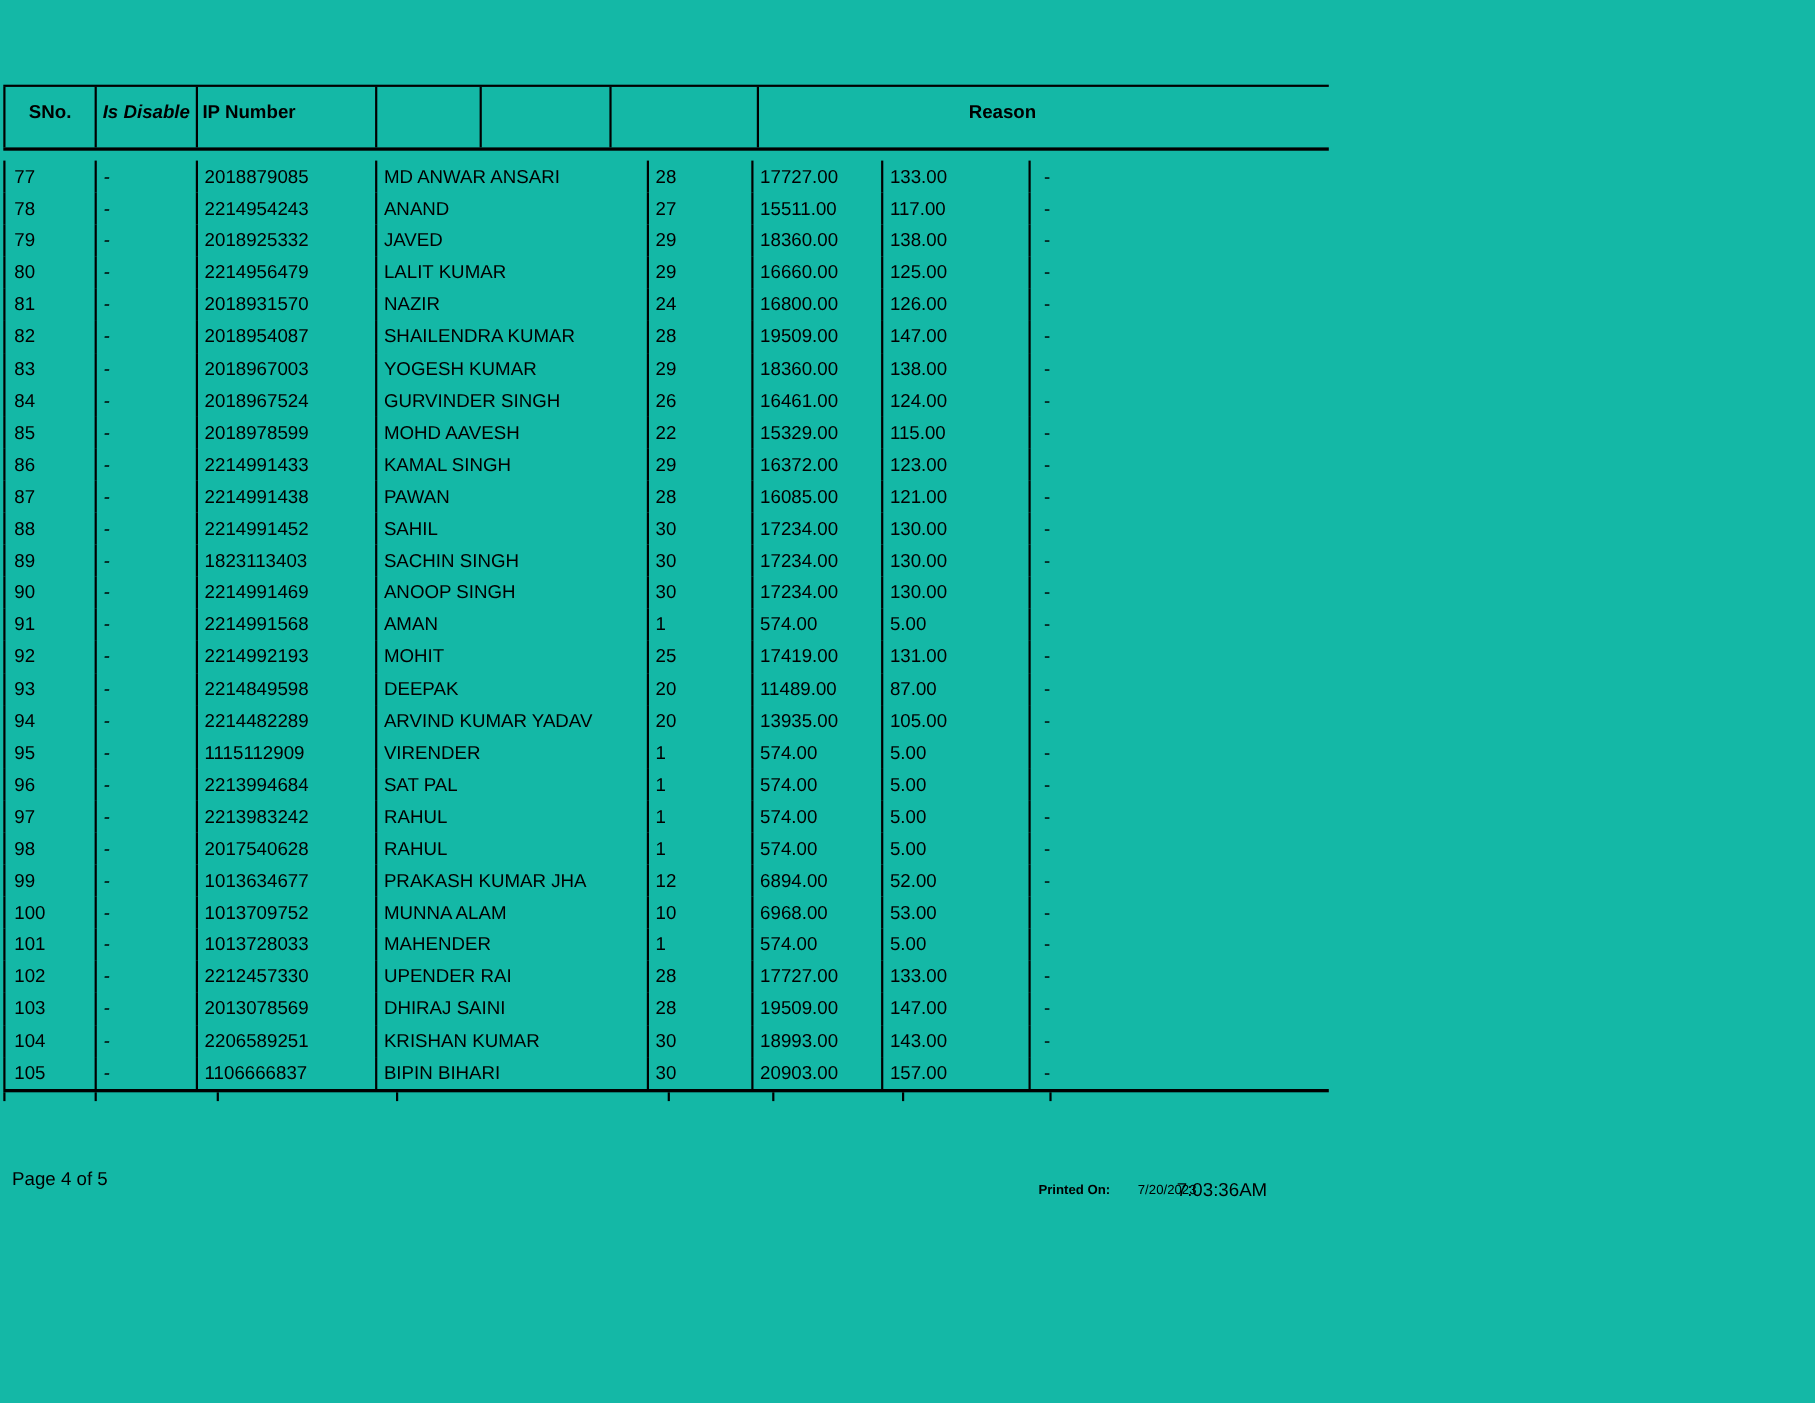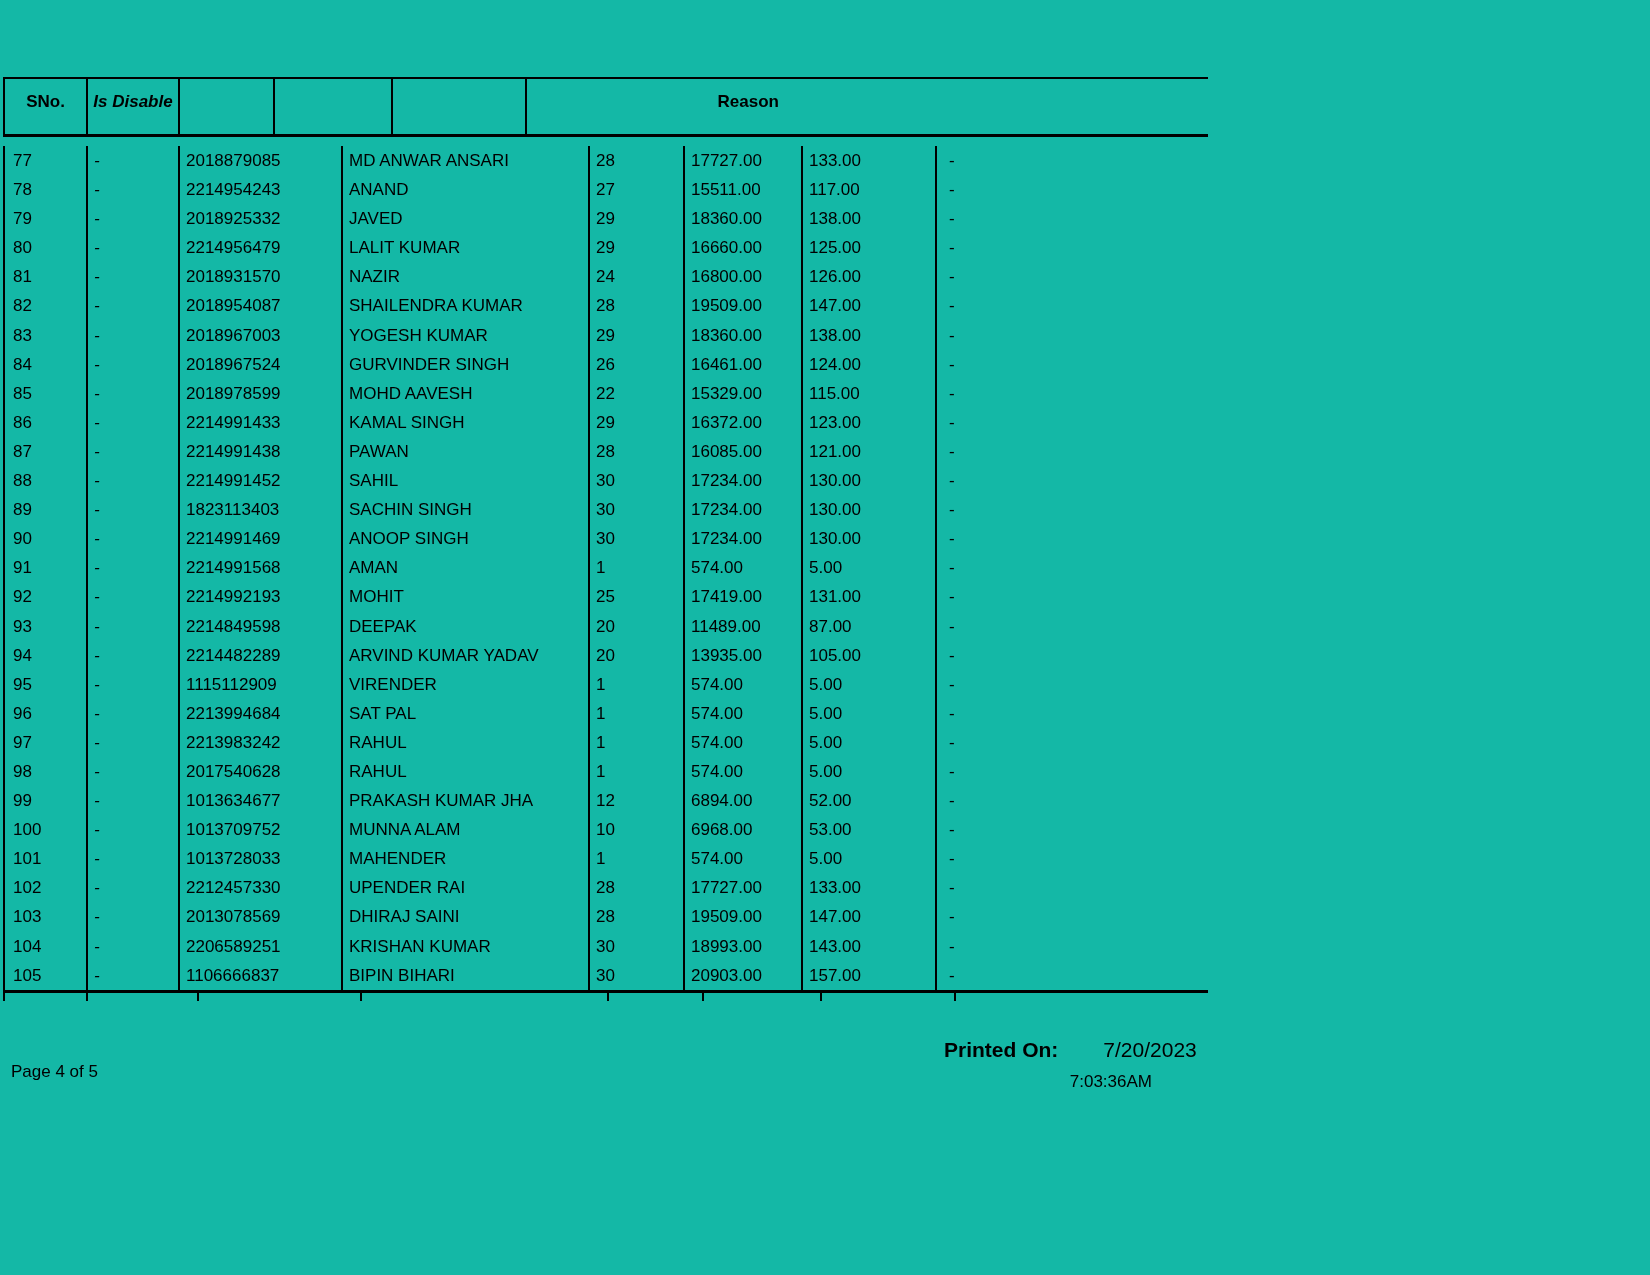--- a/index.html
+++ b/index.html
@@ -102,38 +102,38 @@
     font-size: 17px;
   }
   .footer-page {
     position: absolute;
     top: 1062px;
     left: 11px;
     font-size: 17px;
   }
   .footer-printed {
     position: absolute;
-    top: 1038px;
+    top: 1074px;
     left: 944px;
-    font-size: 21px;
+    font-size: 12px;
     display: flex;
-    gap: 20px;
   }
   .footer-printed .label { font-weight: bold; }
   .footer-printed .date { margin-left: 25px; }
 </style>
 </head>
 <body>
 
 <div class="page">
 
   <div class="report-table">
     <div class="hrow">
       <div class="hcell c1 center">SNo.</div>
       <div class="hcell c2 center">Is Disable</div>
+      <div class="hcell c3">IP Number</div>
       <div class="hcell c5">
         
         
       </div>
       <div class="hcell c6">
         
         
       </div>
       <div class="hcell c7">
         

